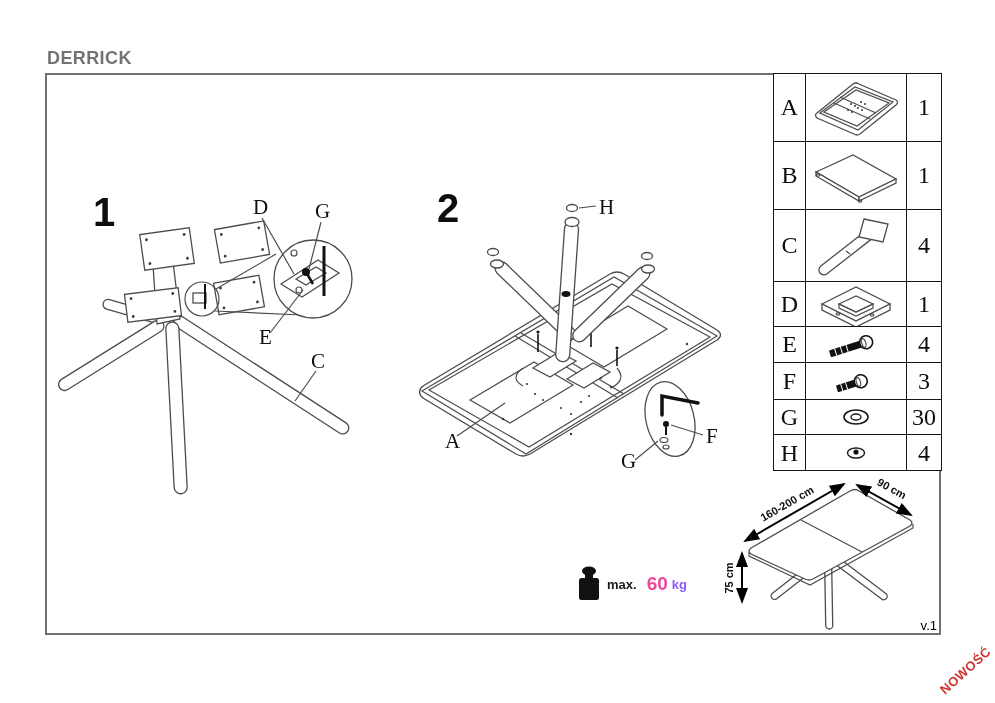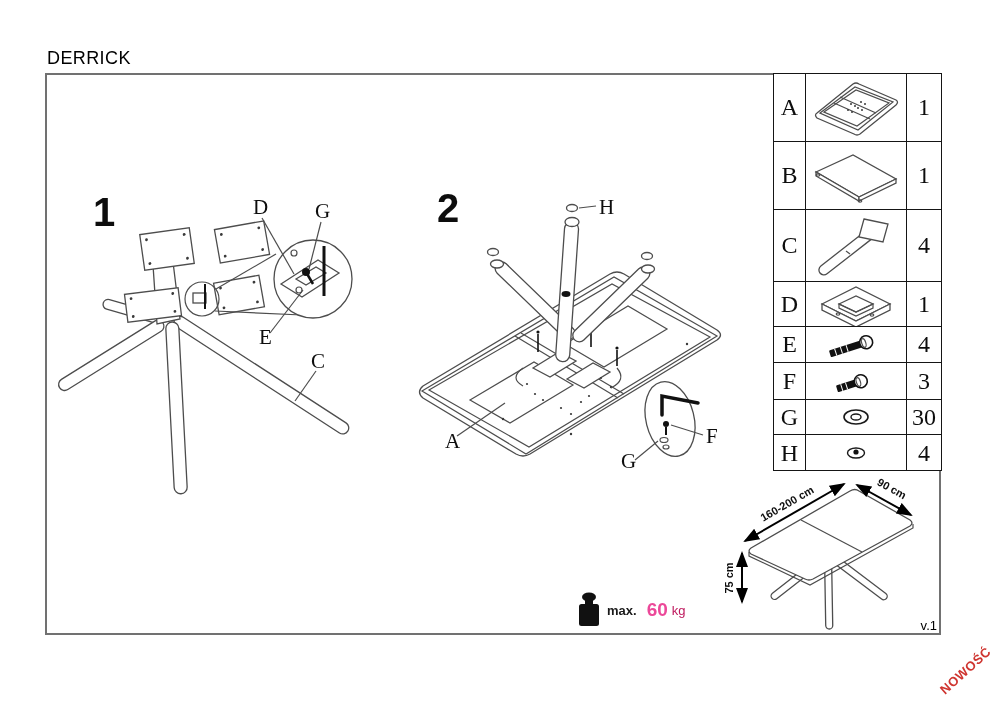--- a/index.html
+++ b/index.html
@@ -1,19 +1,19 @@
 <!DOCTYPE html>
 <html><head>
 <meta charset="utf-8">
 <style>
   html,body{margin:0;padding:0;background:#fff;}
   .page{position:relative;width:995px;height:703px;background:#fff;overflow:hidden;
         font-family:"Liberation Sans",sans-serif;color:#111;}
-  .title{position:absolute;left:47px;top:48px;font-size:18px;font-weight:normal;
-         letter-spacing:.4px;color:#000000;}
+  .title{position:absolute;left:47px;top:48px;font-size:18px;font-weight:bold;
+         letter-spacing:.4px;color:#737373;}
   .main-box{position:absolute;left:45px;top:73px;width:896px;height:562px;
             border:2px solid #717171;box-sizing:border-box;background:#fff;}
   
   .parts{position:absolute;left:773px;top:73px;width:169px;height:398px;
          border:1.5px solid #151515;box-sizing:border-box;background:#fff;
          display:flex;flex-direction:column;}
   .prow{display:flex;border-bottom:1.2px solid #151515;box-sizing:border-box;flex:0 0 auto;}
   .prow:last-child{border-bottom:none;}
   .pletter,.pqty{display:flex;align-items:center;justify-content:center;
          font-family:"Liberation Serif",serif;font-size:24px;color:#0d0d0d;}
@@ -24,24 +24,24 @@
   
   svg{display:block;}
   .ln{fill:none;stroke:#4d4d4d;stroke-width:1.2;}
   .wh{fill:#ffffff;stroke:#4d4d4d;stroke-width:1.3;}
   .dot{fill:#3a3a3a;stroke:none;}
   .blk{fill:#111;stroke:none;}
   .slabel{font-family:"Liberation Serif",serif;font-size:21px;fill:#0d0d0d;}
   .fig-num{font-family:"Liberation Sans",sans-serif;font-size:40px;font-weight:bold;fill:#0d0d0d;}
   .dimtxt{font-family:"Liberation Sans",sans-serif;font-size:11px;font-weight:bold;fill:#0d0d0d;}
   
-  .weight{position:absolute;left:577px;top:592px;display:flex;align-items:center;}
+  .weight{position:absolute;left:577px;top:566px;display:flex;align-items:center;}
   .w-max{font-size:13px;font-weight:bold;color:#1a1a1a;margin-left:6px;}
   .w-val{font-size:19px;font-weight:bold;color:#ec4899;margin-left:10px;}
-  .w-unit{font-size:13px;font-weight:normal;color:#be185d;margin-left:4px;}
+  .w-unit{font-size:13px;font-weight:bold;color:#8b5cf6;margin-left:4px;}
   
   .footer{position:absolute;left:0;top:639px;width:954px;text-align:center;
           font-size:11px;line-height:13.5px;color:#1f1f1f;}
   .version{position:absolute;left:895px;top:618px;width:42px;text-align:right;
            font-size:13px;color:#000000;}
   .badge{position:absolute;left:934px;top:663px;transform:rotate(-42deg);
          font-size:13px;font-weight:bold;letter-spacing:.5px;color:#cf3530;white-space:nowrap;}
 </style>
 </head>
 <body>

